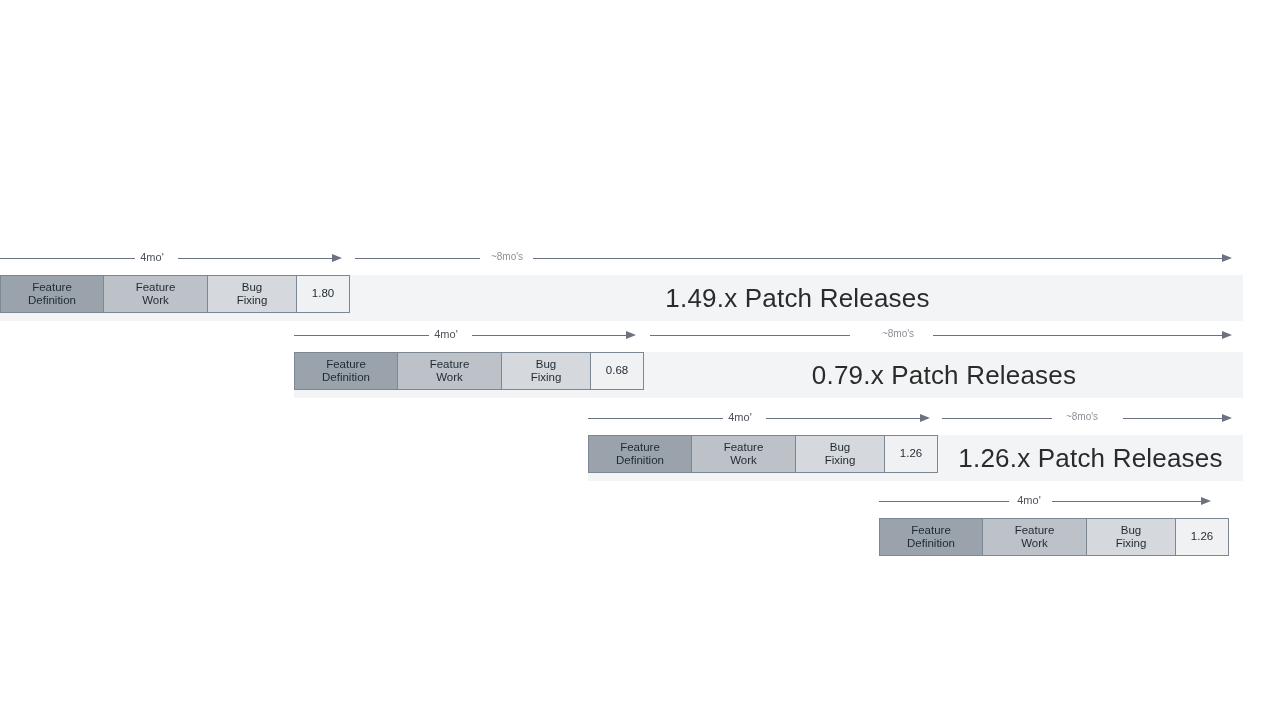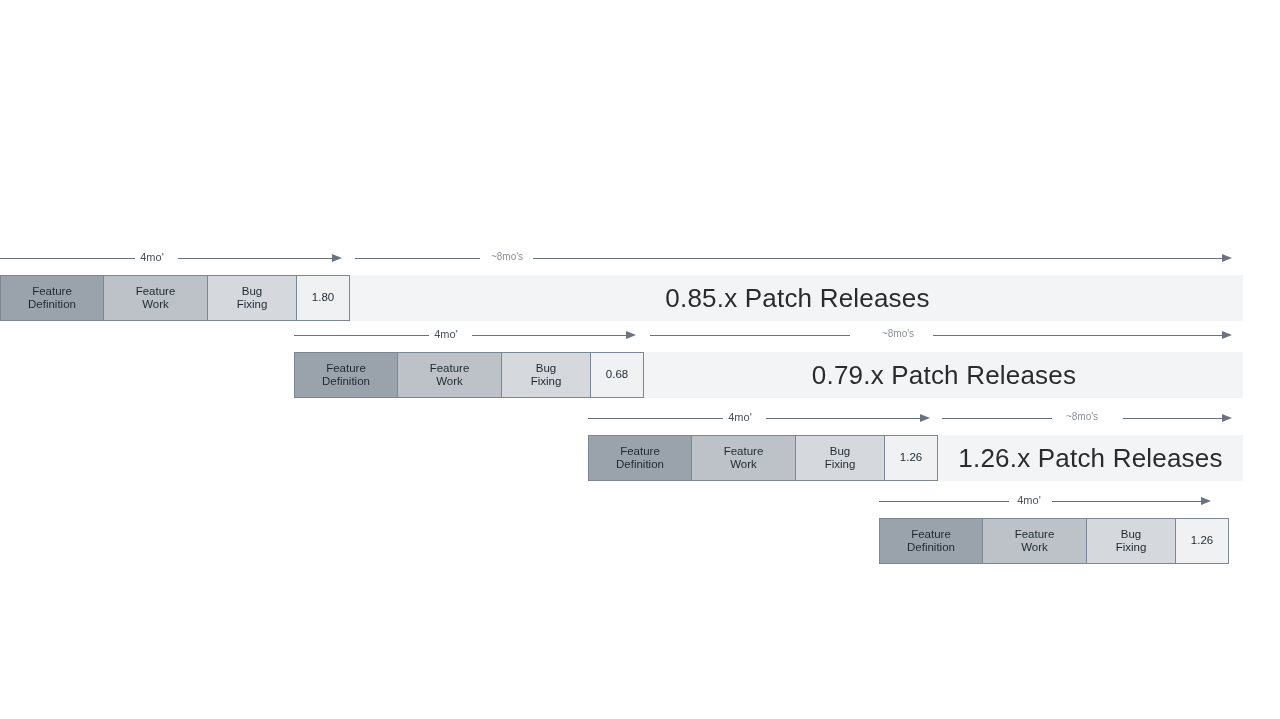--- a/index.html
+++ b/index.html
@@ -44,21 +44,21 @@
     font-size: 26px;
     color: #2b2b2b;
     letter-spacing: 0.2px;
     white-space: nowrap;
   }
 
   
   .phase-strip {
     position: absolute;
     top: 0;
-    height: 46px;
+    height: 38px;
     display: flex;
     box-sizing: border-box;
   }
   .phase-box {
     box-sizing: border-box;
     border: 1px solid #7b8793;
     display: flex;
     flex-direction: column;
     align-items: center;
     justify-content: center;
@@ -110,21 +110,21 @@
 </style>
 </head>
 <body>
 
 <div class="canvas">
 
   <div class="release-row" style="left:0px; top:275px; width:1280px;">
 
     <div class="patch-band" style="left:0px; width:1243px;"></div>
 
-    <div class="patch-band-label" style="left:352px; width:891px;">0.85.x Patch Releases</div>
+    <div class="patch-band-label" style="left:352px; width:891px;">1.49.x Patch Releases</div>
 
     <div class="phase-strip" style="left:0px; width:352px;">
       <div class="phase-box phase-feature-definition" style="width:104px;">
         <span>Feature</span>
         <span>Definition</span>
       </div>
       <div class="phase-box phase-feature-work" style="width:105px;">
         <span>Feature</span>
         <span>Work</span>
       </div>

